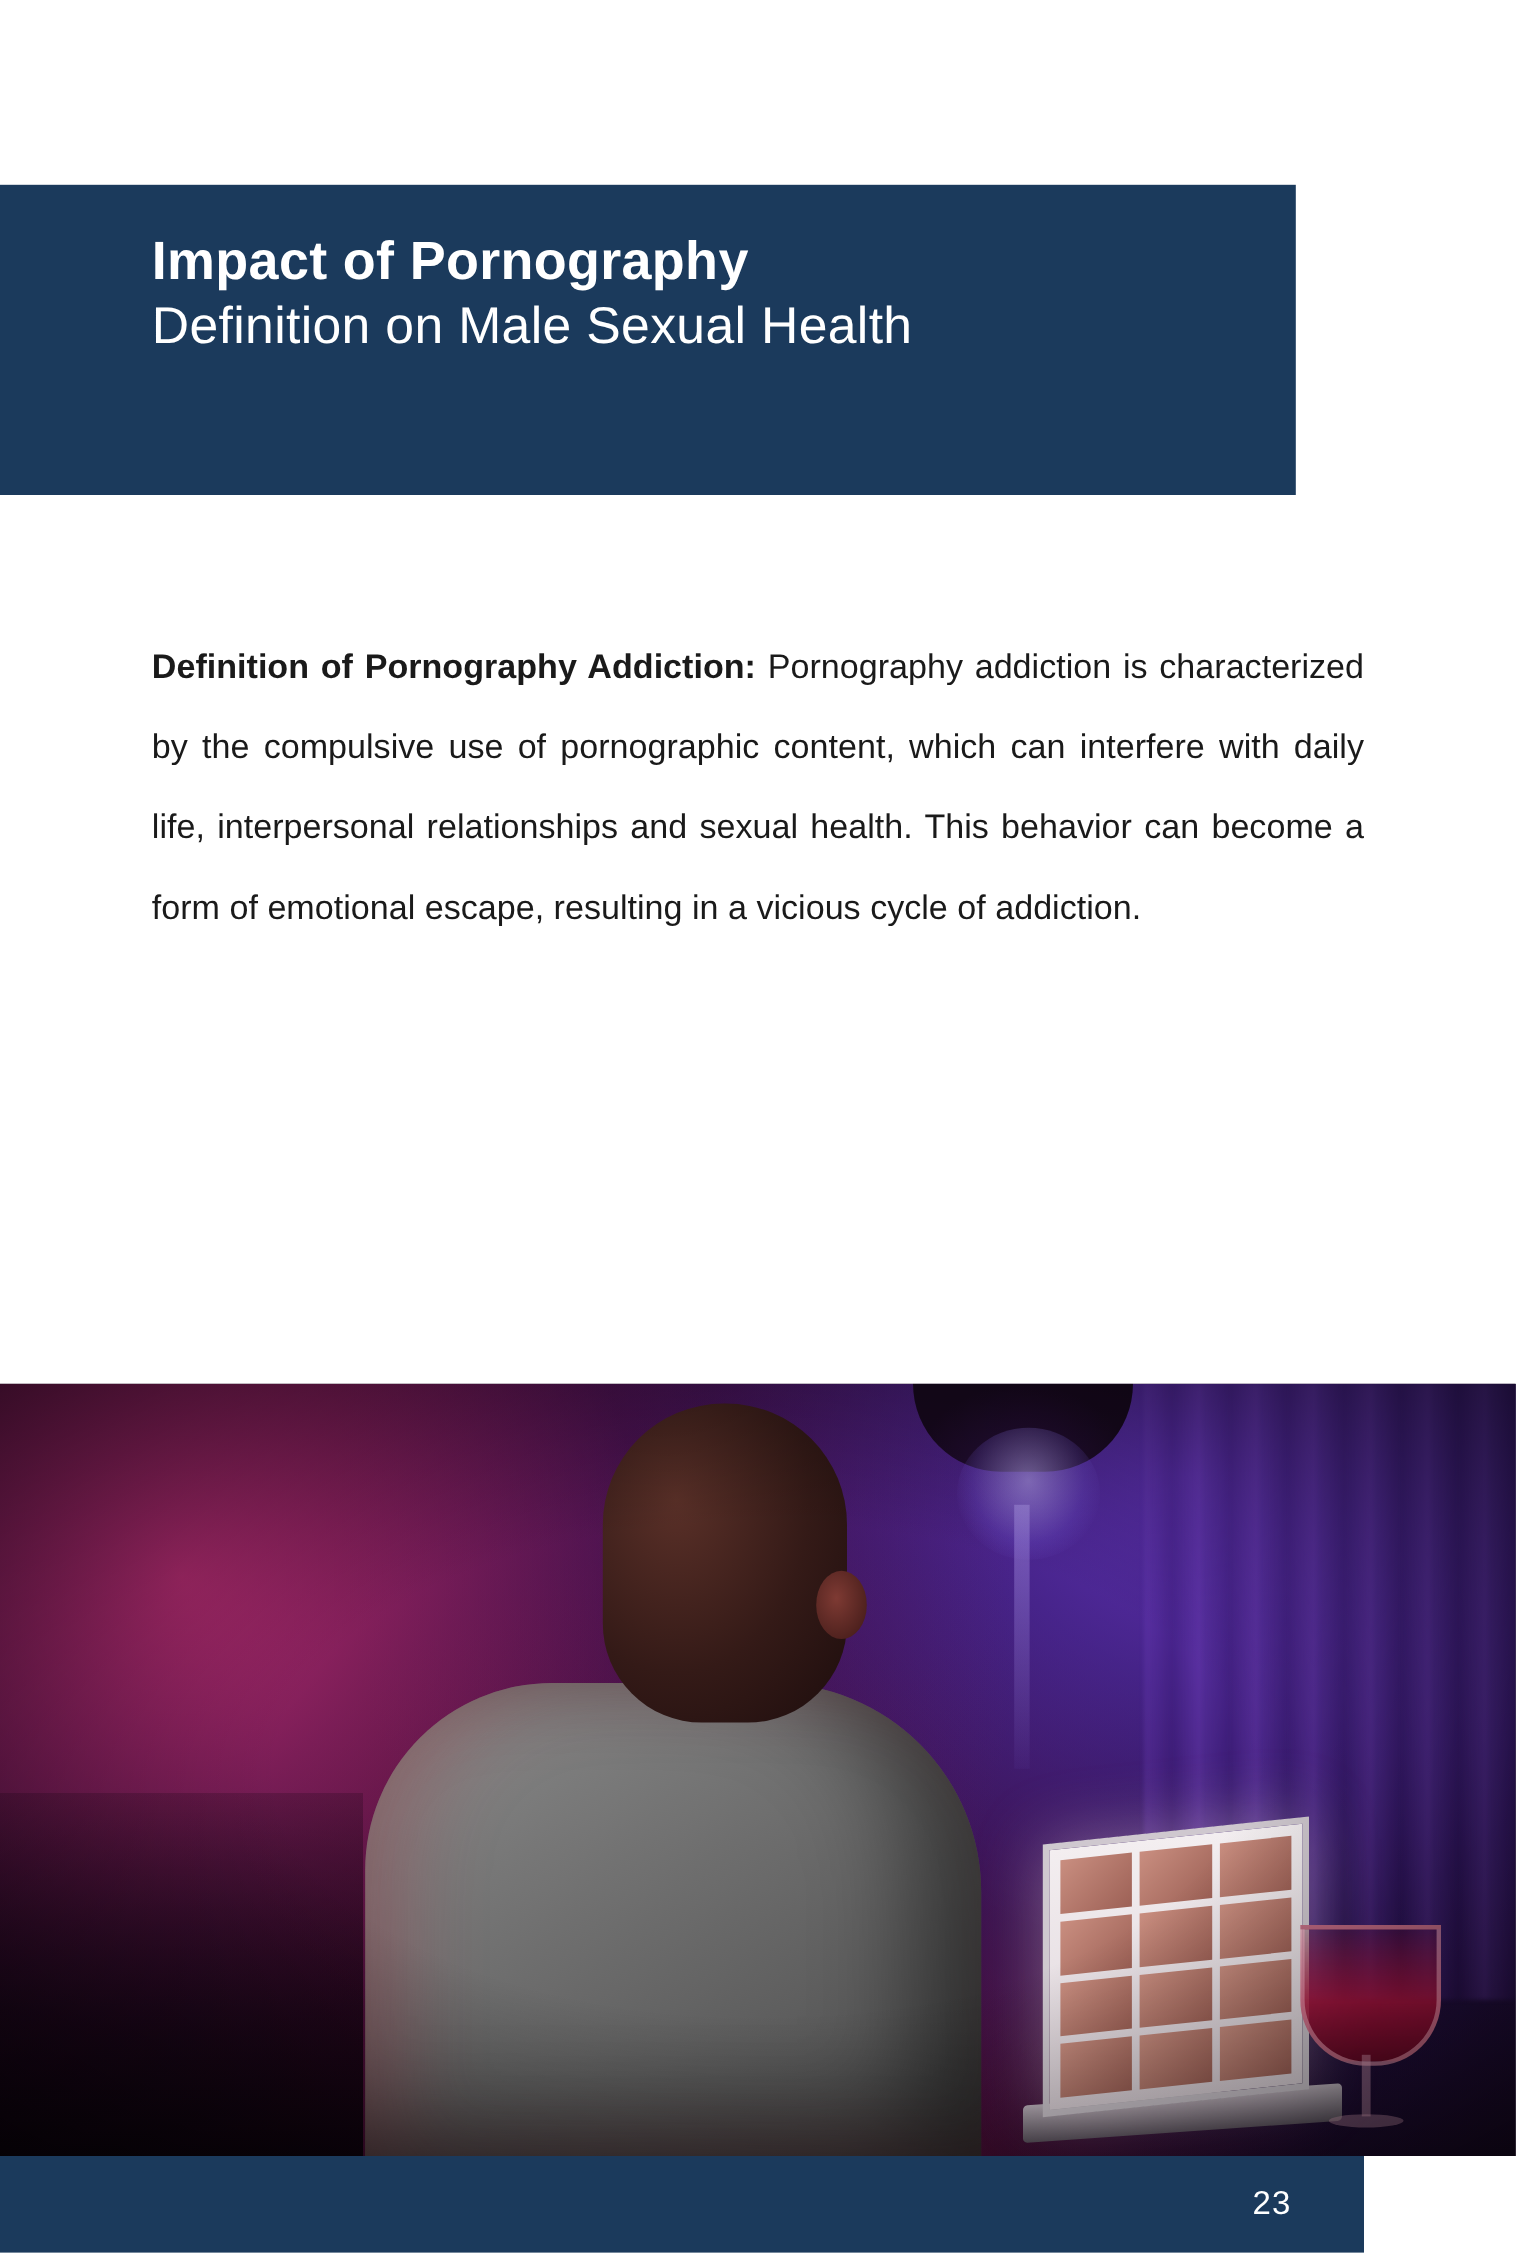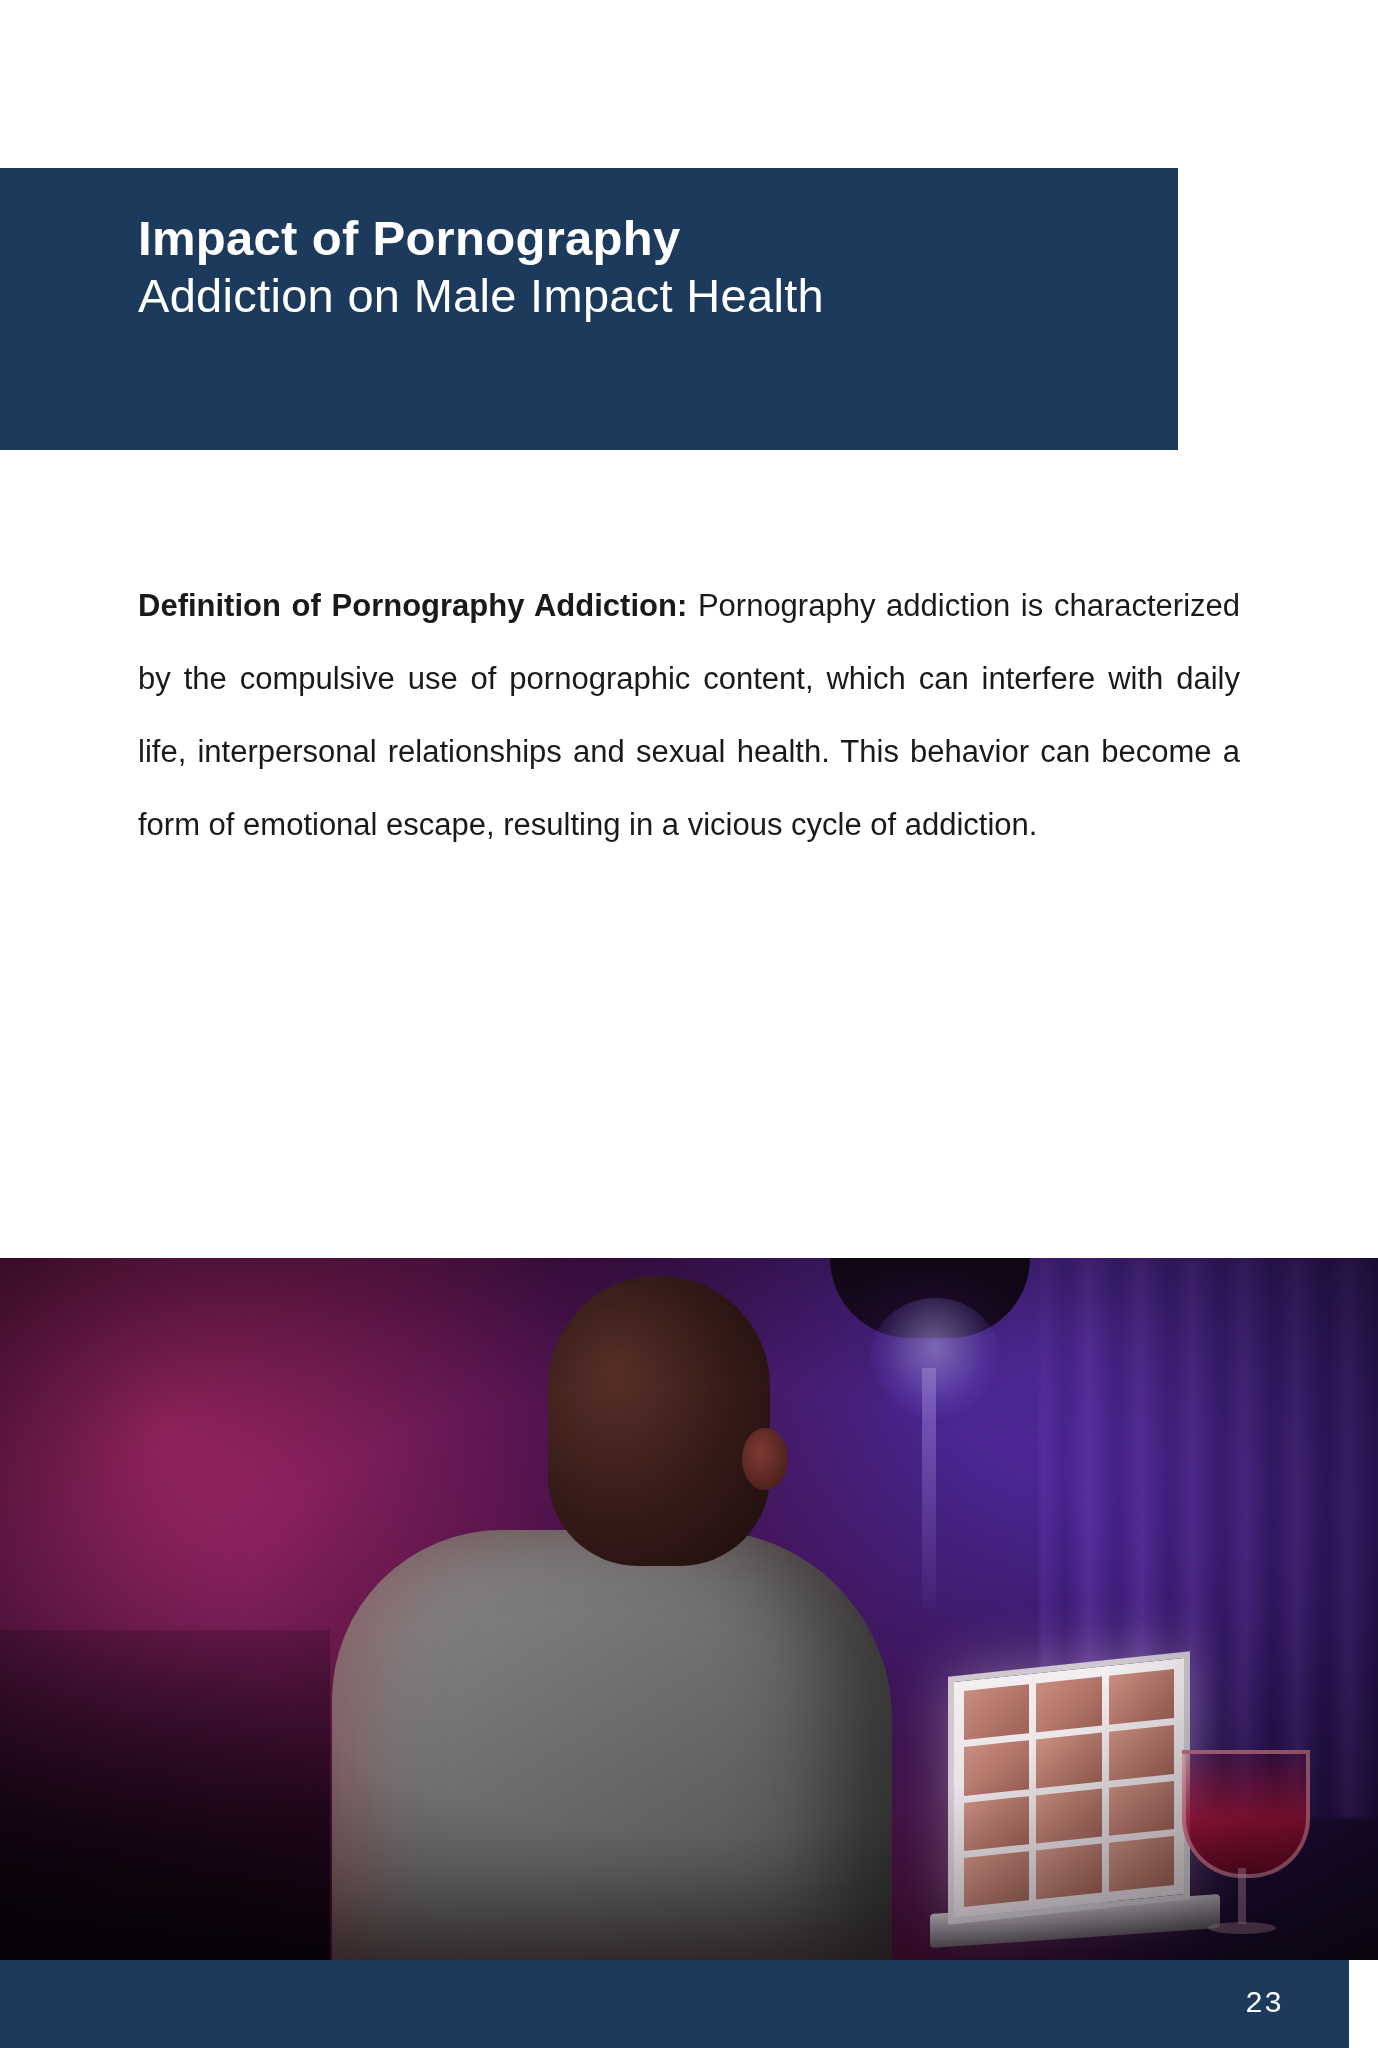--- a/index.html
+++ b/index.html
@@ -229,41 +229,40 @@
     position: absolute;
     inset: 0;
     background: radial-gradient(ellipse at 50% 50%, rgba(0,0,0,0) 45%, rgba(0,0,0,0.55) 100%);
   }
 
   
   .footer-band {
     position: absolute;
     left: 0;
     bottom: 0;
-    width: 1349px;
+    width: 1240px;
     height: 88px;
     background: #1b3a5c;
-    font-family: Liberation Mono, monospace;
   }
   .page-number {
     position: absolute;
     right: 66px;
     top: 50%;
     transform: translateY(-50%);
     color: #ffffff;
     font-size: 30px;
     letter-spacing: 1px;
   }
 </style>
 </head>
 <body>
 
 <div class="header-band">
   <span class="header-title-main">Impact of Pornography</span>
-  <span class="header-title-sub">Addiction on Male Impact Health</span>
+  <span class="header-title-sub">Definition on Male Sexual Health</span>
 </div>
 
 <div class="body-block">
   <p class="body-paragraph"><span class="lead">Definition of Pornography Addiction:</span><span> Pornography addiction is characterized by the compulsive use of pornographic content, which can interfere with daily life, interpersonal relationships and sexual health. This behavior can become a form of emotional escape, resulting in a vicious cycle of addiction.</span></p>
 </div>
 
 <div class="photo">
   <div class="bg-glow"></div>
   <div class="curtain"></div>
   <div class="lamp-shade"></div>

